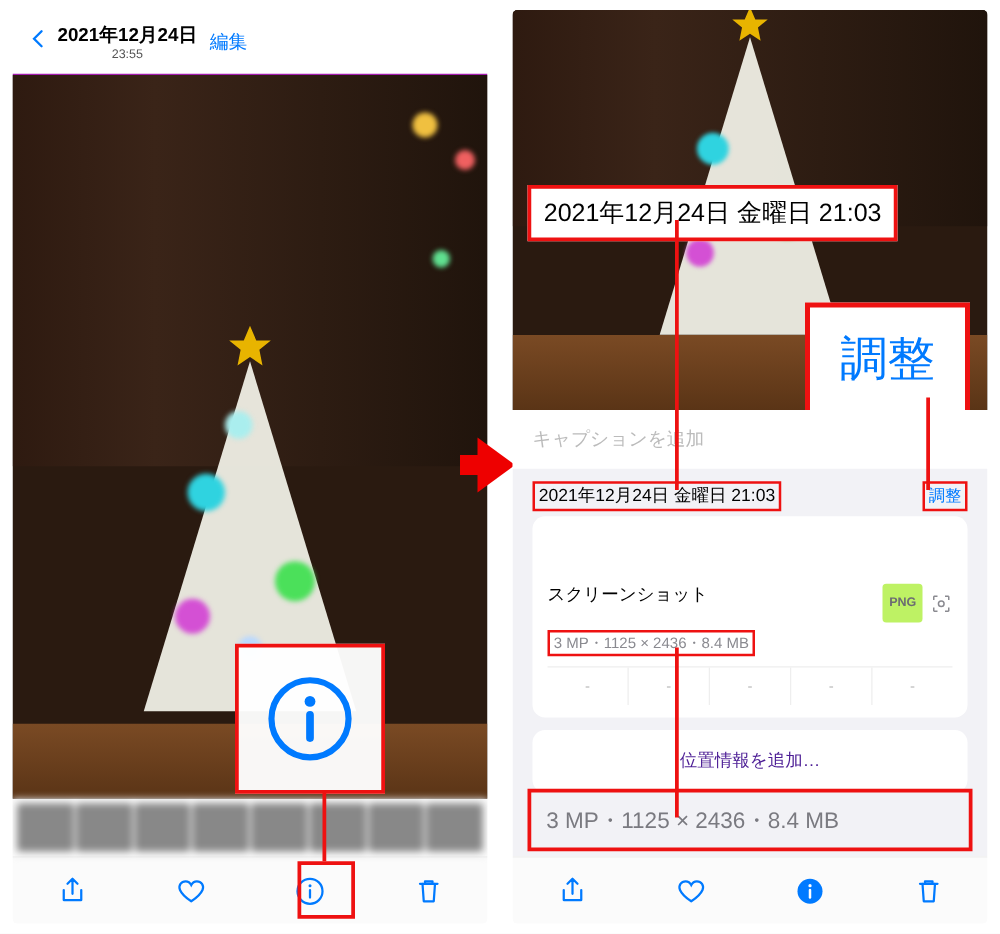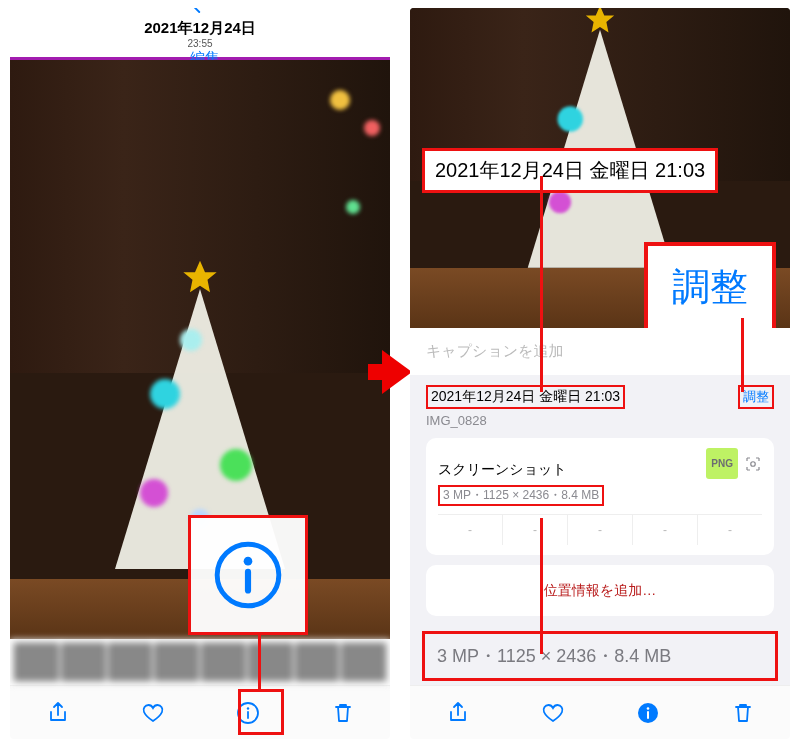--- a/index.html
+++ b/index.html
@@ -29,24 +29,23 @@
     overflow: hidden;
     position: relative;
     display: flex;
     flex-direction: column;
   }
   
   .hdr {
     height: 52px;
     display: flex;
     align-items: center;
-    justify-content: center;
+    justify-content: flex-start;
     padding: 0 12px;
-    border-bottom: 3px solid #a21caf;
-    flex-direction: column;
+    border-bottom: 1px solid #a21caf;
   }
   .back { width: 24px; color:#007aff; }
   .title-wrap { text-align:center; }
   .title-main { font-size:15px; font-weight:600; }
   .title-sub { font-size:10px; color:#555; }
   .editbtn { color:#007aff; font-size:15px; width:40px; text-align:right;}
   .photo {
     flex:1;
     background:#2a1a10;
     position:relative;
@@ -92,29 +91,29 @@
     content:"";position:absolute;left:-44px;top:-8px;width:24px;height:16px;background:#e00;
   }
   
   .rphoto { height:320px; background:#2a1a10; position:relative; overflow:hidden;}
   .caption { padding:14px 16px; color:#bbb; font-size:15px;}
   .meta { background:#f2f2f6; padding:10px 16px 16px; flex:1;}
   .metarow { display:flex; justify-content:space-between; align-items:center; font-size:14px; margin-bottom:4px;}
   .metarow .adj { color:#007aff; font-size:13px;}
   .imgname { color:#8a8a90; font-size:13px; margin-bottom:10px;}
   .card { background:#fff; border-radius:10px; padding:10px 12px; margin-bottom:10px;}
-  .cardhdr { display:flex; justify-content:space-between; align-items:flex-end; font-size:14px; margin-bottom:6px;}
+  .cardhdr { display:flex; justify-content:space-between; align-items:flex-start; font-size:14px; margin-bottom:6px;margin-top:44px;}
   .badge { background:#bef264; color:#6c6c72; font-size:10px; font-weight:700; padding:10px 5px; border-radius:3px;}
   .lens { color:#8a8a90; font-size:12px; padding:2px 0;}
   .dims { color:#8a8a90; font-size:12px; padding:2px 0;}
   .exif { display:flex; border-top:1px solid #eee; margin-top:8px;}
   .exif div { flex:1; text-align:center; padding:8px 0; color:#bbb; font-size:12px; border-right:1px solid #eee;}
   .exif div:last-child{border:none;}
   .loc { background:#fff; border-radius:10px; padding:16px; text-align:center; margin-bottom:8px;}
-  .loc span { color:#b91c1c; font-size:14px;}
+  .loc span { color:#4c1d95; font-size:14px;}
   .callout-lg {
     position:absolute; background:#fff; border:4px solid #e11;
     font-size:38px; font-weight:500; color:#007aff;
     padding:16px 24px; right:14px; top:234px;
   }
   .callout-date {
     position:absolute; background:#fff; border:3px solid #e11;
     font-size:20px; color:#000; padding:6px 10px;
     top:140px; left:12px;
   }
@@ -225,21 +224,20 @@
 
       <div class="callout-date">2021年12月24日 金曜日 21:03</div>
       <div class="callout-lg">調整</div>
     </div>
     <div class="caption">キャプションを追加</div>
     <div class="meta">
       <div class="metarow">
         <span style="border:2px solid #e11;padding:1px 3px">2021年12月24日 金曜日 21:03</span>
         <span class="adj" style="border:2px solid #e11;padding:1px 3px">調整</span>
       </div>
-      <div class="imgname">IMG_0828</div>
       <div class="card">
         <div class="cardhdr">
           <span>スクリーンショット</span>
           <span style="display:flex;gap:6px;align-items:center">
             <span class="badge">PNG</span>
             <svg viewBox="0 0 24 24" width="18" height="18">
                 <path d="M4 4h4M4 4v4M20 4h-4M20 4v4M4 20h4M4 20v-4M20 20h-4M20 20v-4" stroke="#8a8a90" stroke-width="1.6" fill="none"></path>
                 <circle cx="12" cy="12" r="3" stroke="#8a8a90" stroke-width="1.6" fill="none"></circle>
               </svg>
           </span>

